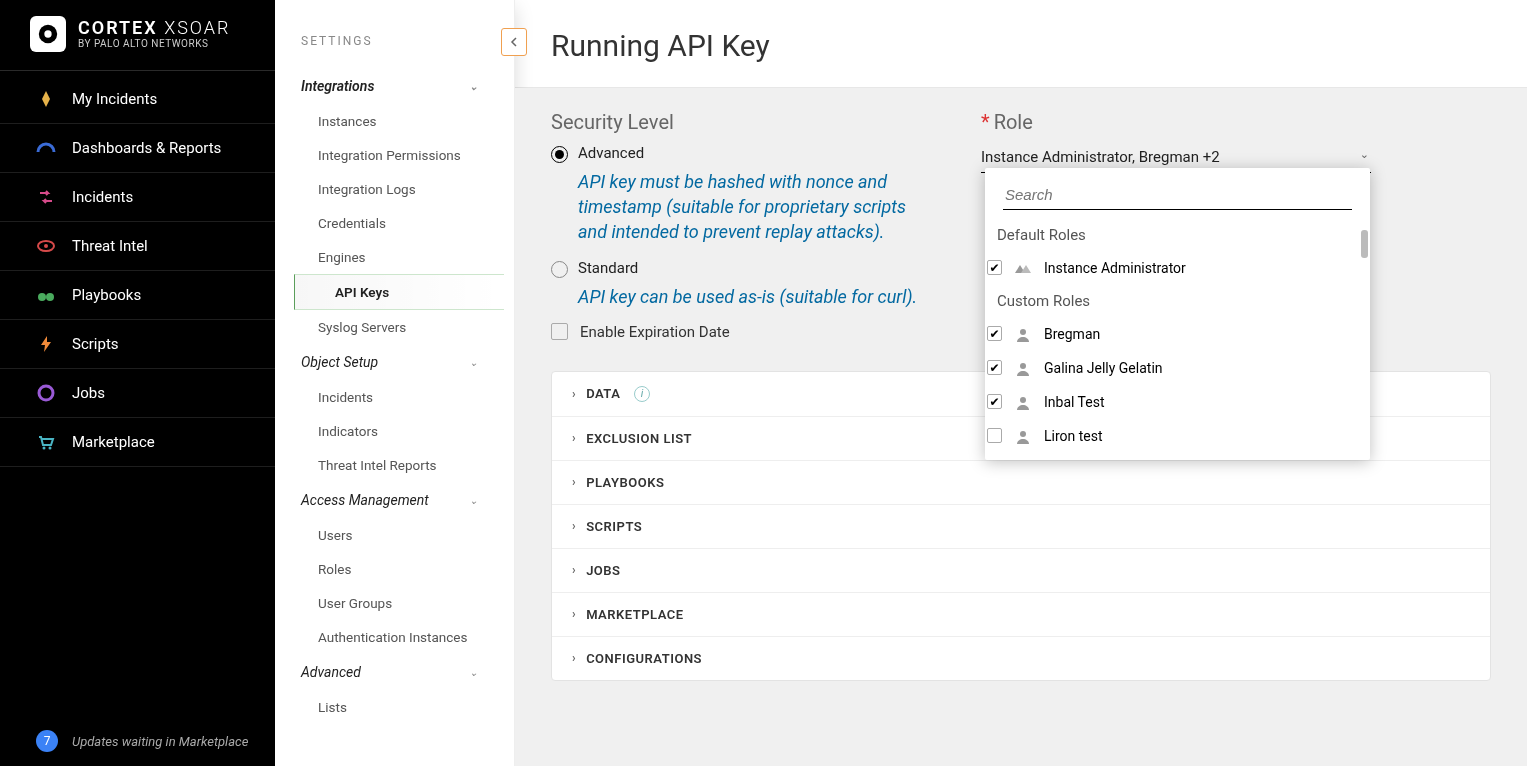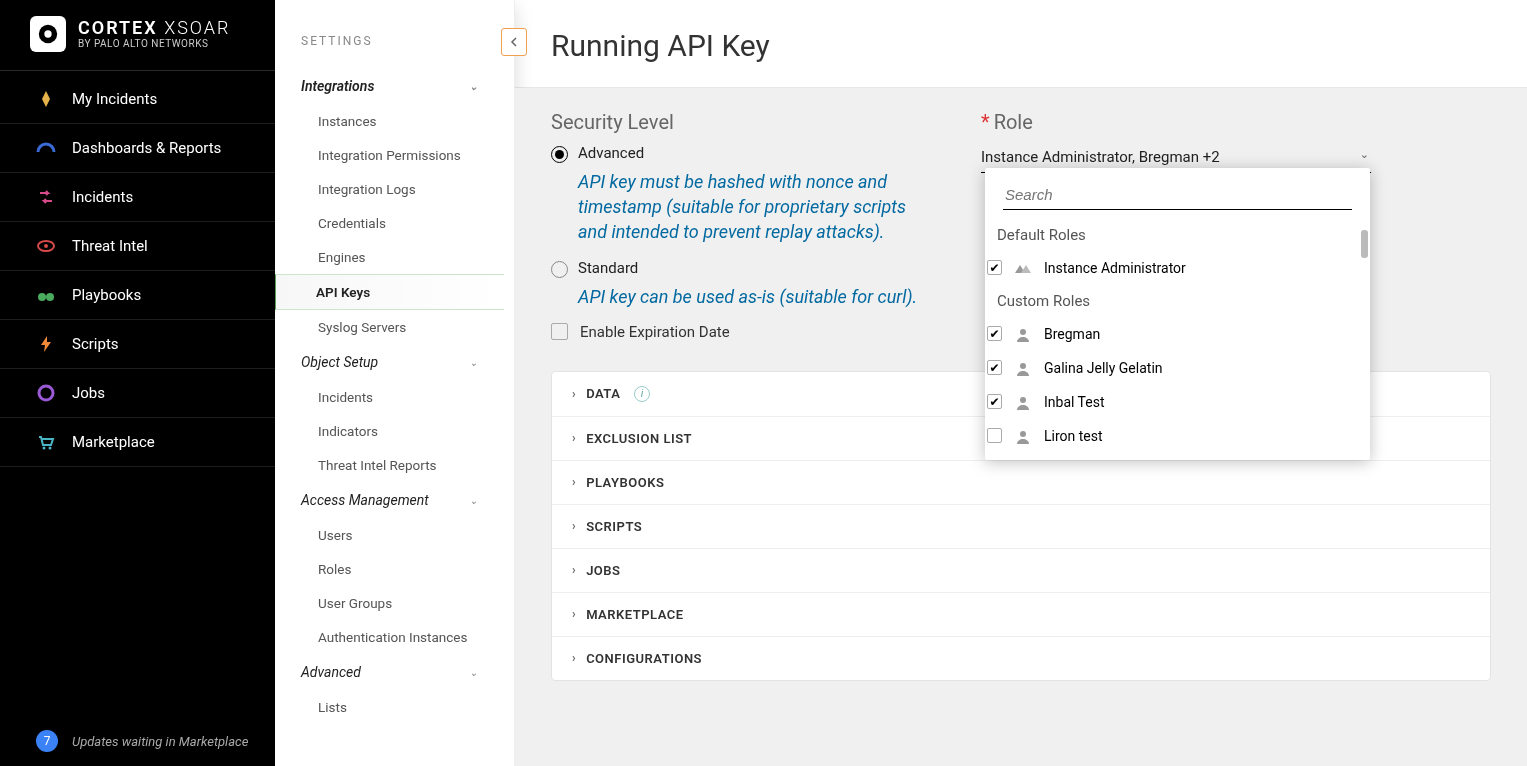--- a/index.html
+++ b/index.html
@@ -121,20 +121,21 @@
     cursor: pointer;
     border-left: 3px solid transparent;
   }
   .tree-child.active {
     font-weight: 600;
     color: #222;
     background: linear-gradient(to right, rgba(0,0,0,0.03), transparent);
     border-left: 1px solid #5b9e5b;
     border-top: 1px solid #cde6cd;
     border-bottom: 1px solid #cde6cd;
+    margin-left: 19px;
   }
   .chev-small { font-size: 10px; color: #888; }
 
   
   .main {
     flex: 1;
     background: #fff;
     display: flex;
     flex-direction: column;
     overflow: hidden;

